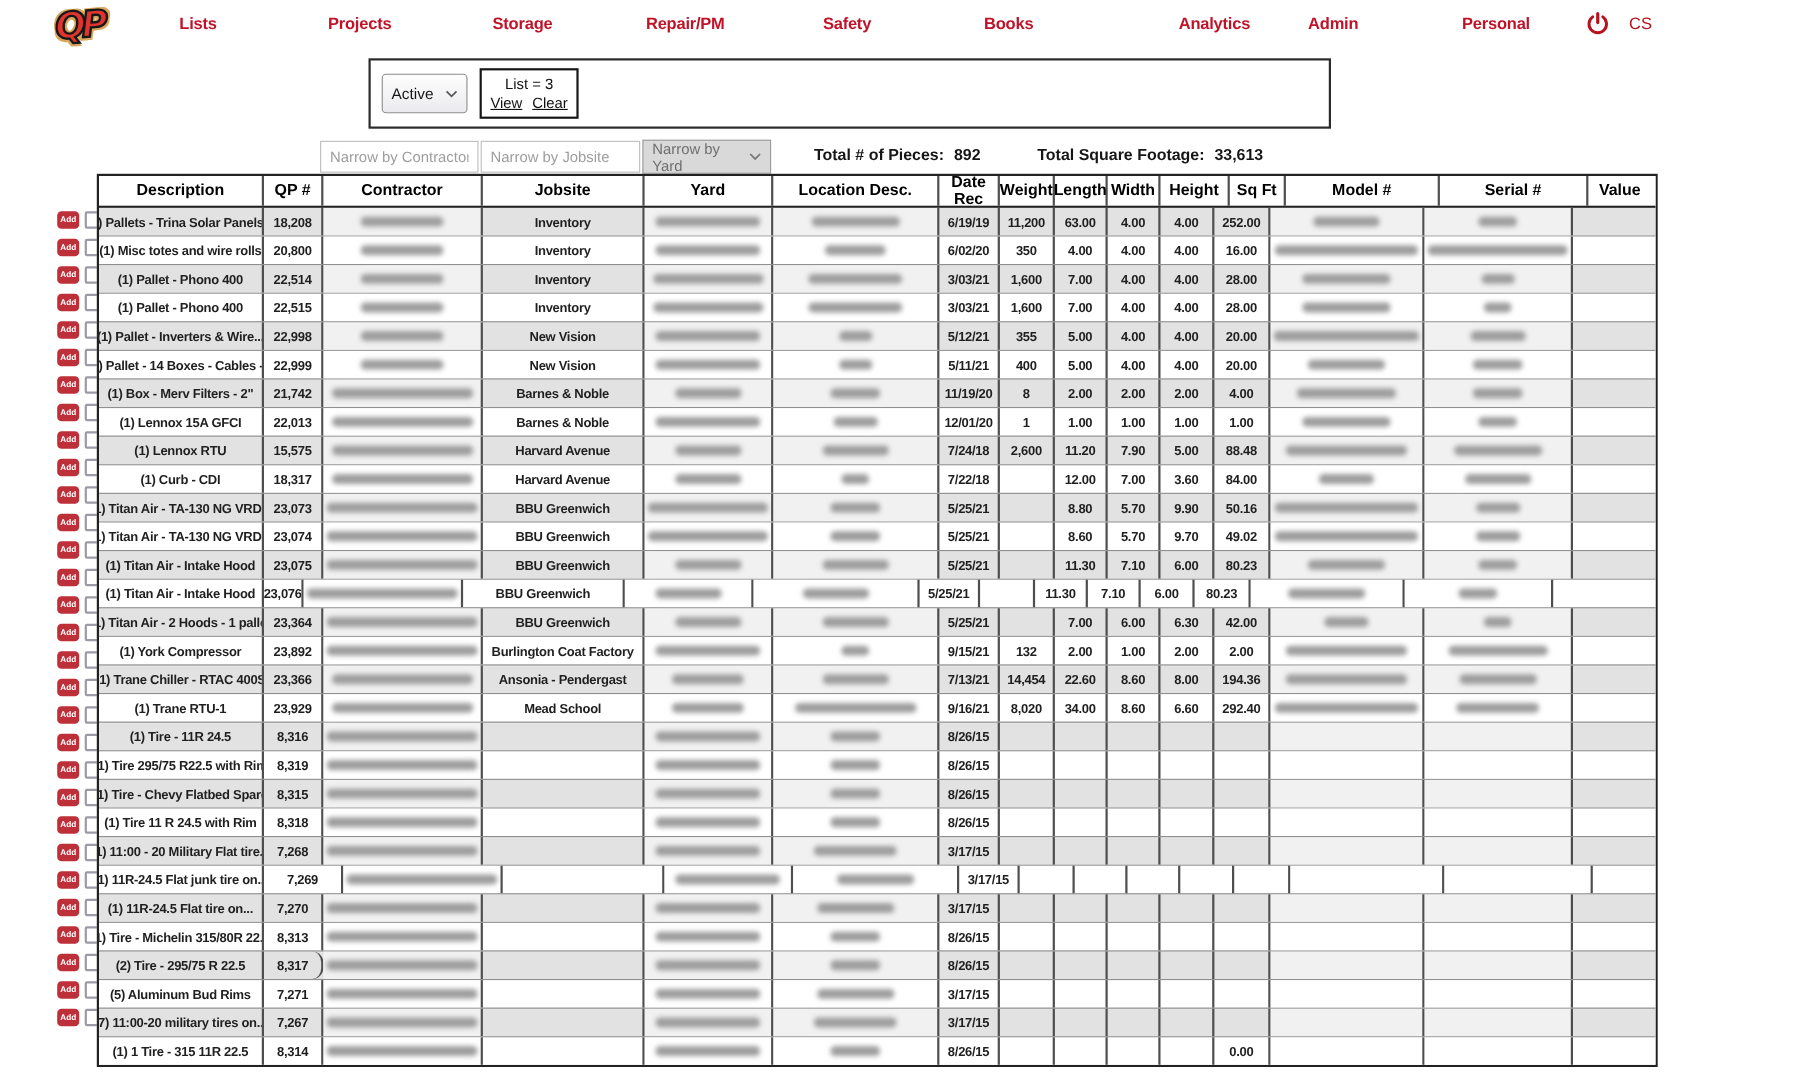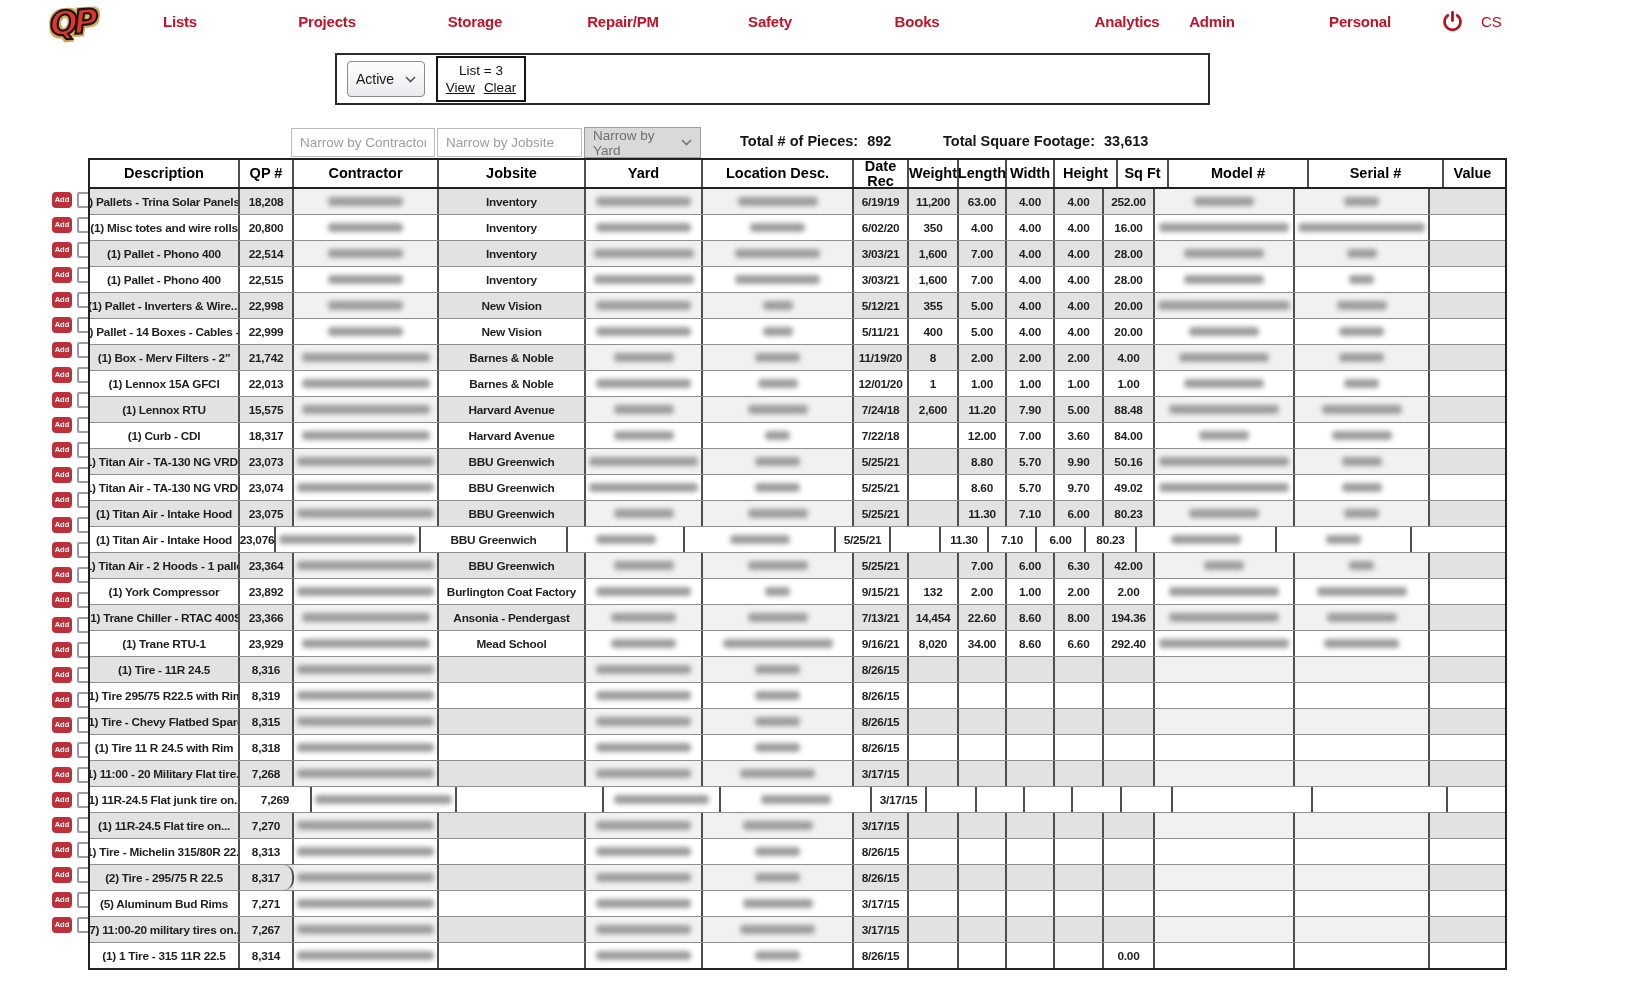--- a/index.html
+++ b/index.html
@@ -11,21 +11,21 @@
   .logo{position:absolute;left:50px;top:3px;font-family:"DejaVu Sans",sans-serif;
         font-weight:bold;font-style:italic;font-size:33px;color:#e2342f;letter-spacing:-4px;
         -webkit-text-stroke:2.2px #181818;transform:rotate(-4deg);
         text-shadow:2px 3px 0 #d8a75d,-2px -2px 0 #d8a75d,3px -2px 0 #d8a75d,-2px 3px 0 #d8a75d;}
   .navitem{position:absolute;top:13px;transform:translateX(-50%);color:#c01328;
            font-weight:bold;font-size:15px;letter-spacing:-0.2px;cursor:pointer;white-space:nowrap;}
   #power{position:absolute;left:1441px;top:10px;width:23px;height:23px;cursor:pointer;}
   #userinit{position:absolute;left:1481px;top:13px;color:#b5121b;font-size:15px;cursor:pointer;}
 
   
-  #toolbar{position:absolute;left:335px;top:53px;width:875px;height:52px;border:2px solid #2b2b2b;
+  #toolbar{position:absolute;left:335px;top:53px;width:875px;height:64px;border:2px solid #2b2b2b;
            background:#fff;box-sizing:border-box;display:flex;align-items:center;gap:11px;padding-left:10px;}
   .status-select{width:78px;height:36px;border:1px solid #8a8a8a;border-radius:4px;
                  background:linear-gradient(#fdfdfd,#ebebef);display:flex;align-items:center;
                  justify-content:space-between;padding:0 8px;font-size:14px;color:#161616;cursor:pointer;box-sizing:border-box;}
   .listbox{width:90px;height:46px;border:2px solid #161616;background:#fff;display:flex;flex-direction:column;
            align-items:center;justify-content:center;font-size:13.5px;color:#111;box-sizing:border-box;}
   .listbox .links{margin-top:2px;display:flex;gap:9px;}
   .listbox .links span{text-decoration:underline;cursor:pointer;}
   .tbtn{height:38px;border:none;border-radius:5px;color:#fff;cursor:pointer;
         font-family:"DejaVu Serif",serif;font-weight:bold;letter-spacing:0.5px;
@@ -76,21 +76,21 @@
 
   <div id="topnav">
     <div class="logo">QP</div>
     <div id="navitems">
         <span class="navitem" style="left: 180px;">Lists</span>
         <span class="navitem" style="left: 327px;">Projects</span>
         <span class="navitem" style="left: 475px;">Storage</span>
         <span class="navitem" style="left: 623px;">Repair/PM</span>
         <span class="navitem" style="left: 770px;">Safety</span>
         <span class="navitem" style="left: 917px;">Books</span>
-        <span class="navitem" style="left: 1127px;">Analytics</span>
+        <span class="navitem" style="left: 1104px;">Analytics</span>
         <span class="navitem" style="left: 1212px;">Admin</span>
         <span class="navitem" style="left: 1360px;">Personal</span>
       </div>
     <svg id="power" viewBox="0 0 24 24">
       <path d="M12 2.5 V11" fill="none" stroke="#b5121b" stroke-width="3" stroke-linecap="round"></path>
       <path d="M7.2 5.6 a8.3 8.3 0 1 0 9.6 0" fill="none" stroke="#b5121b" stroke-width="2.8" stroke-linecap="round"></path>
     </svg>
     <span id="userinit">CS</span>
   </div>
 

